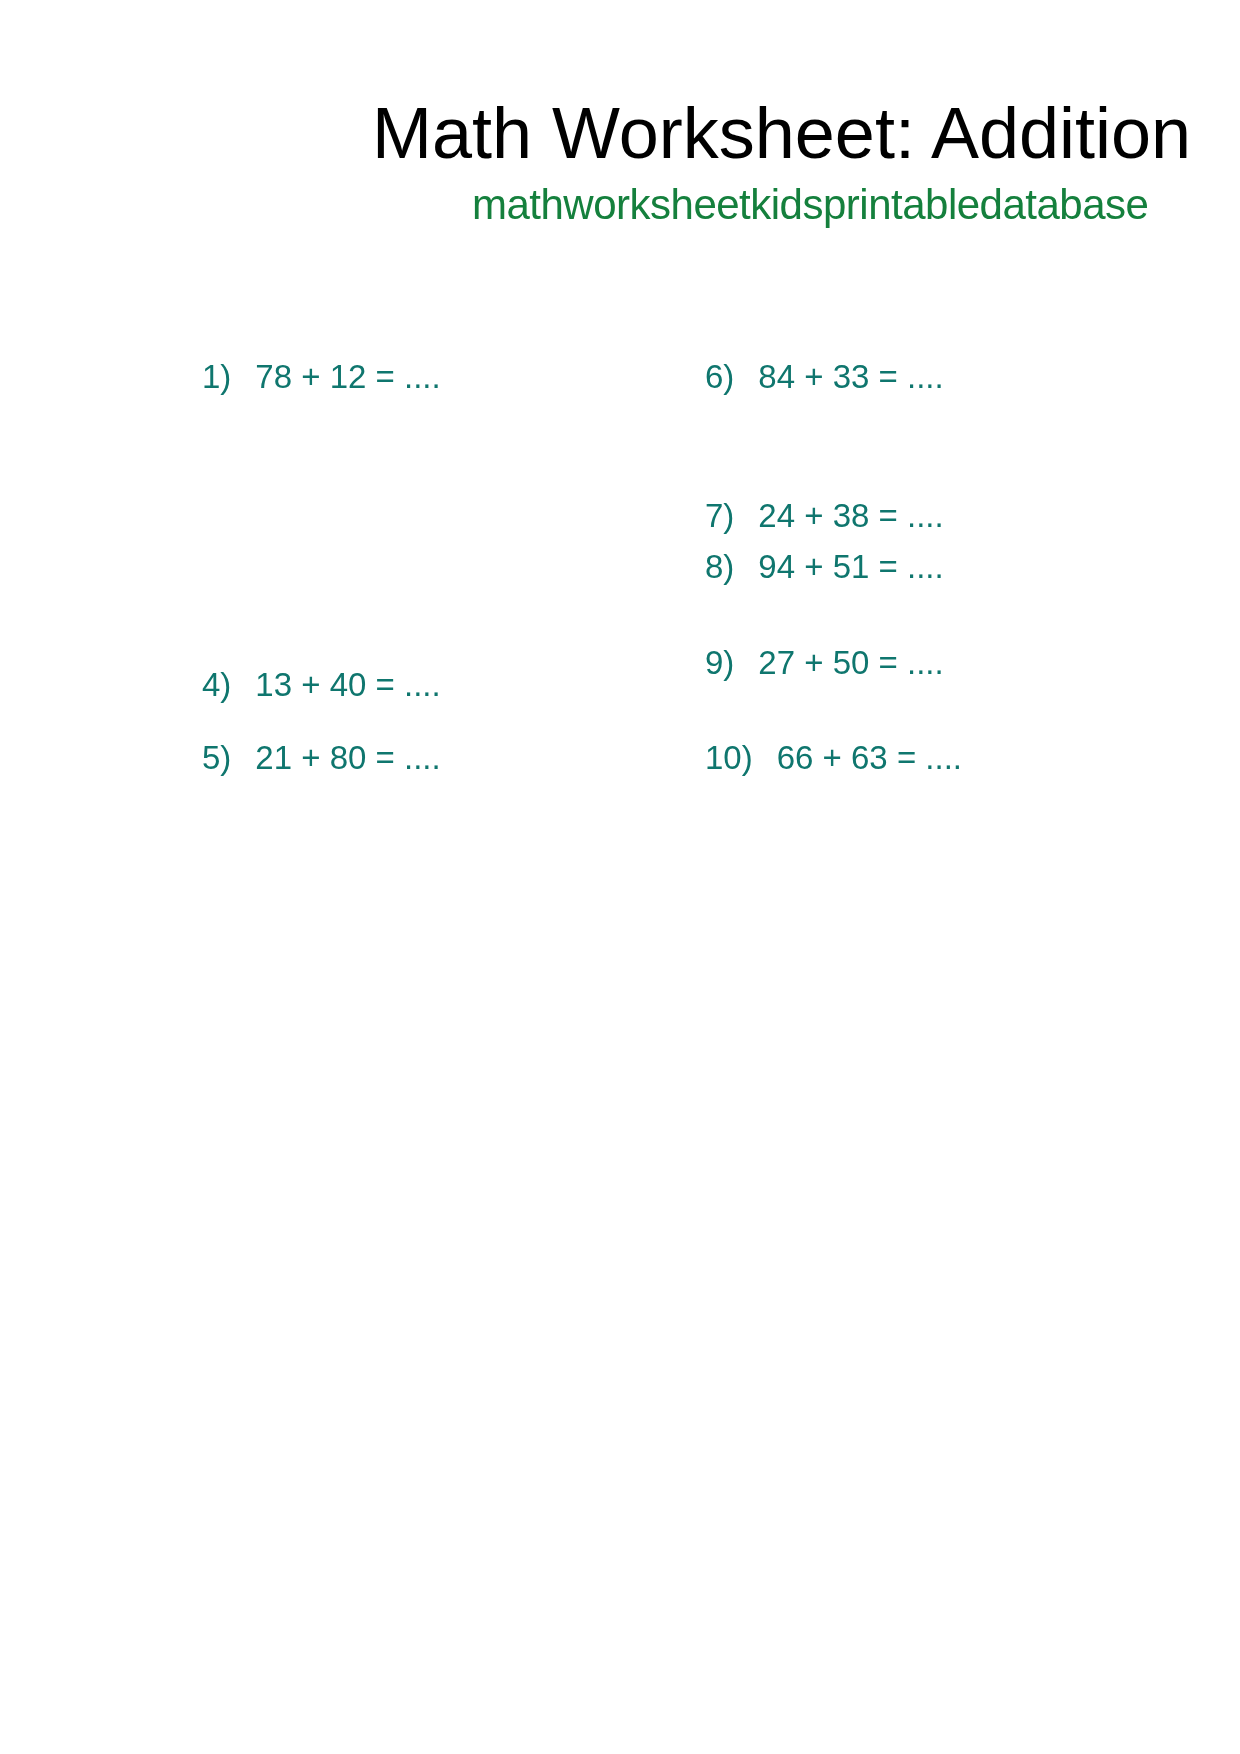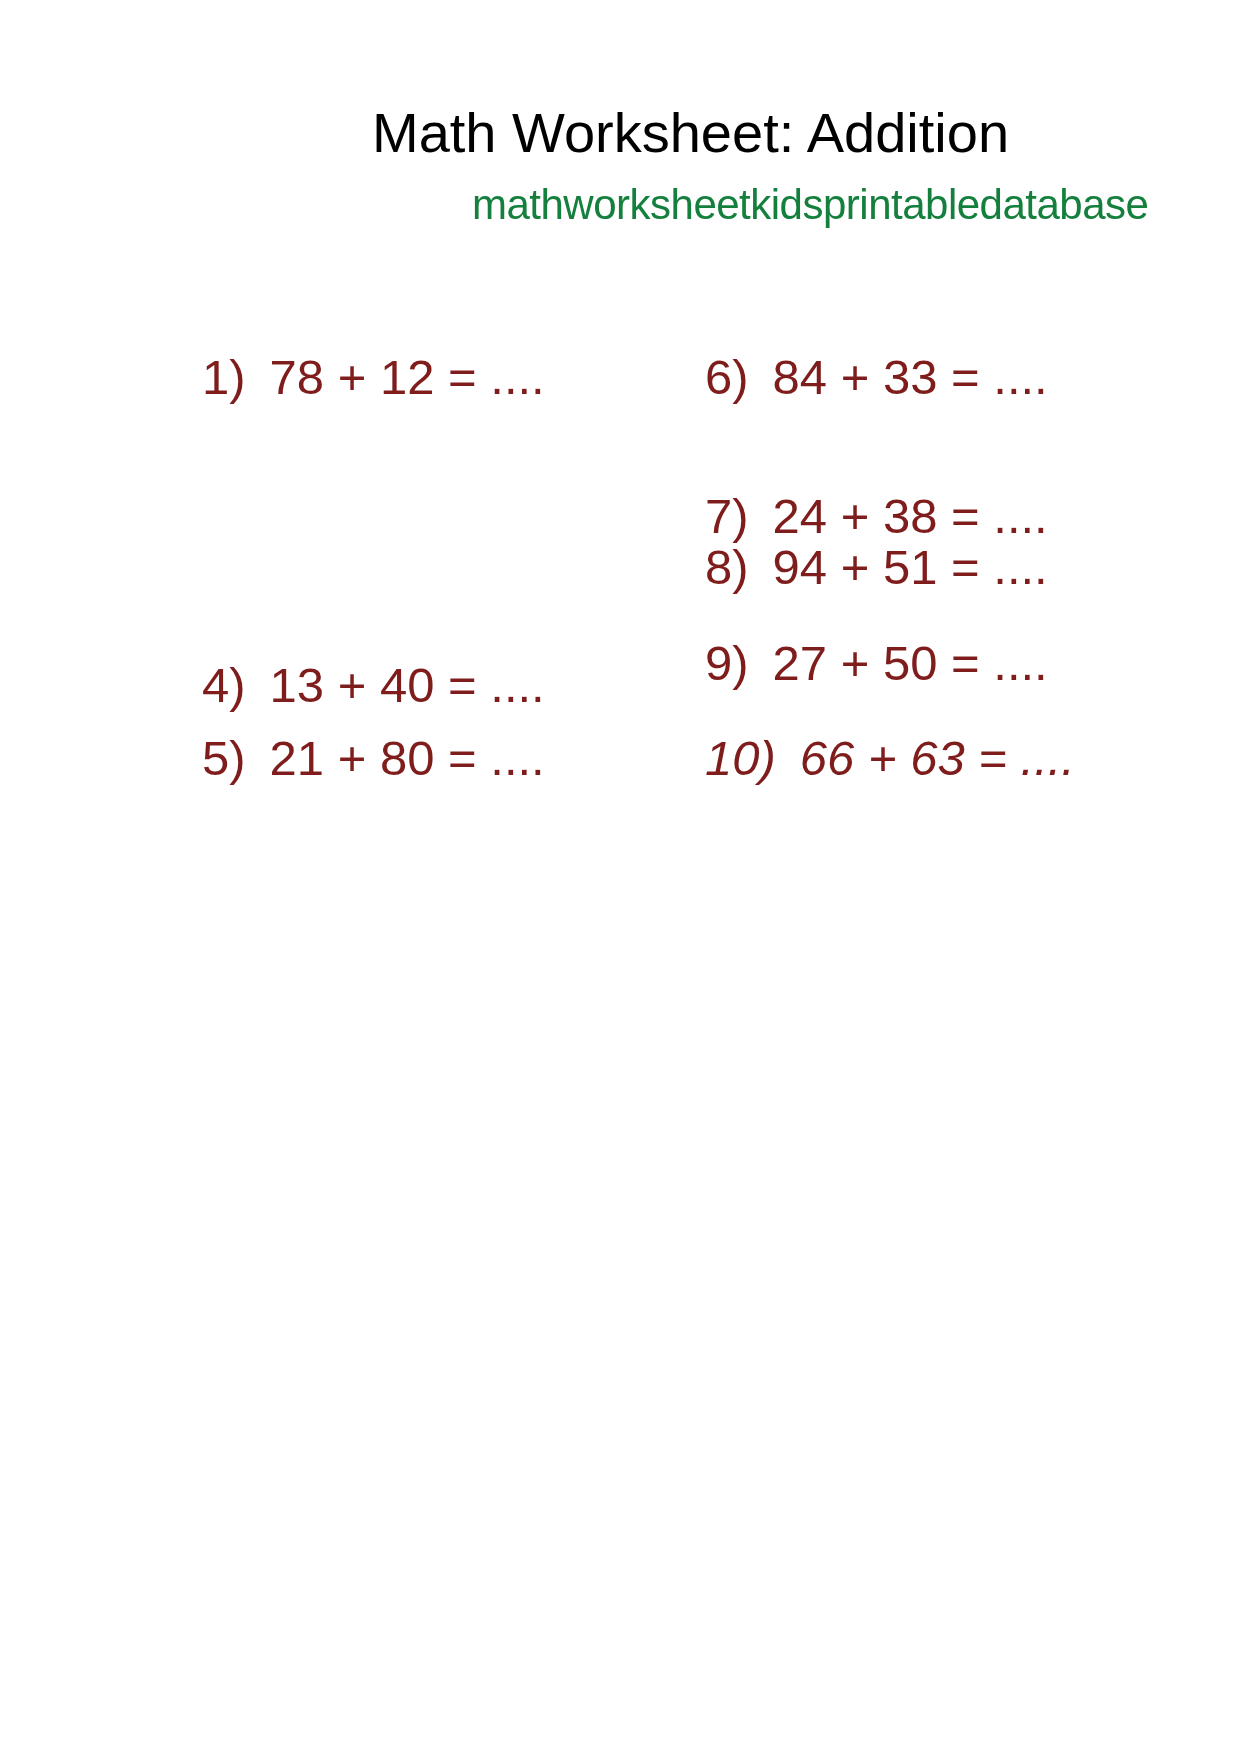--- a/index.html
+++ b/index.html
@@ -12,21 +12,21 @@
       height: 1754px;
       position: relative;
       overflow: hidden;
       font-family: "Liberation Sans", sans-serif;
       color: #000000;
     }
     .title {
       position: absolute;
       left: 372px;
       top: 98px;
-      font-size: 56px;
+      font-size: 72px;
       line-height: 70px;
       white-space: nowrap;
       color: #000000;
       margin: 0;
       font-weight: normal;
     }
     .subtitle {
       position: absolute;
       left: 472px;
       top: 180px;
@@ -38,24 +38,24 @@
     }
     .problems {
       position: absolute;
       left: 0;
       top: 0;
       width: 1240px;
       height: 900px;
     }
     .problem {
       position: absolute;
-      font-size: 49px;
+      font-size: 33px;
       line-height: 50px;
       white-space: nowrap;
-      color: #7f1d1d;
+      color: #0f766e;
     }
     .problem .num { margin-right: 24px; }
   </style>
 </head>
 <body>
 
 <h1 class="title">Math Worksheet: Addition</h1>
 <div class="subtitle">mathworksheetkidsprintabledatabase</div>
 
 <div class="problems">
@@ -75,16 +75,16 @@
   </div>
   <div class="problem" style="left:705px; top:447px;margin-top:44px;">
     <span class="num">7)</span><span>24 + 38 = ....</span>
   </div>
   <div class="problem" style="left:705px; top:542px;">
     <span class="num">8)</span><span>94 + 51 = ....</span>
   </div>
   <div class="problem" style="left:705px; top:638px;">
     <span class="num">9)</span><span>27 + 50 = ....</span>
   </div>
-  <div class="problem" style="left:705px; top:733px;font-style:italic;">
+  <div class="problem" style="left:705px; top:733px;">
     <span class="num">10)</span><span>66 + 63 = ....</span>
   </div>
 </div>
 
 </body></html>

